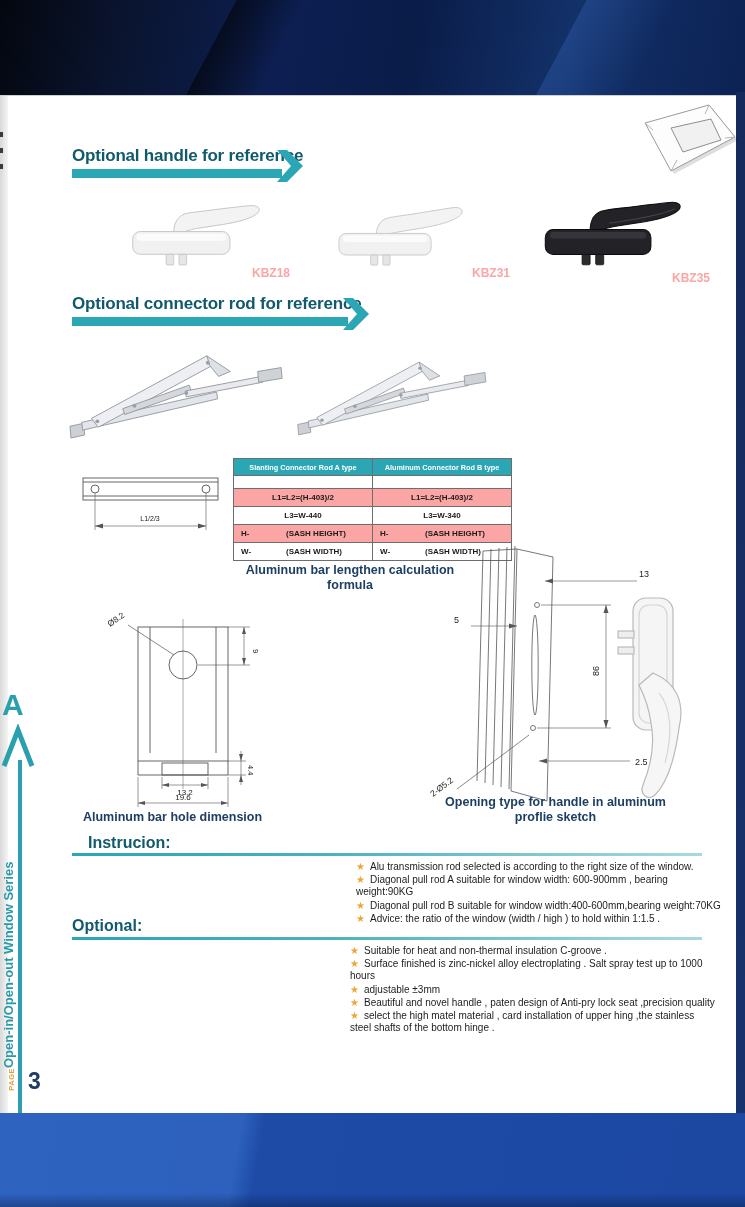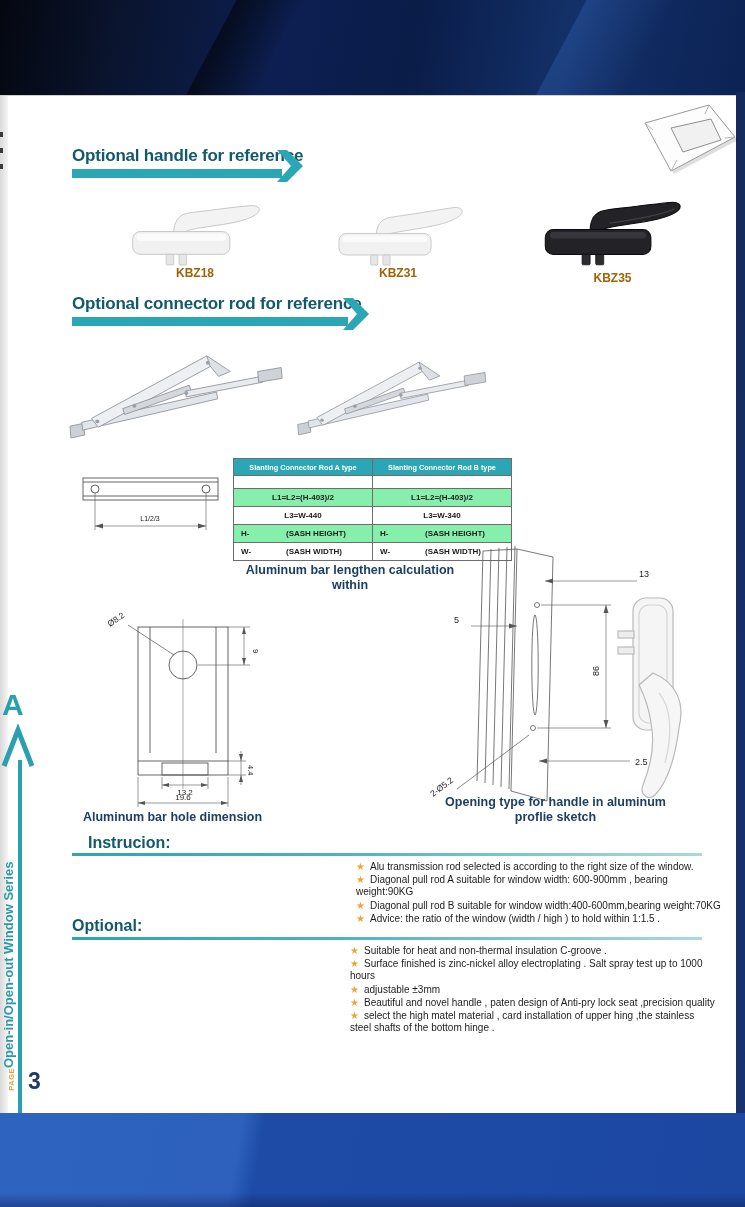--- a/index.html
+++ b/index.html
@@ -33,30 +33,30 @@
   .banner-title{font-size:17px;font-weight:bold;color:#11596c;letter-spacing:-.2px;white-space:nowrap;}
   .banner-bar{height:9px;background:#2aa6b4;margin-top:3px;}
   .banner-chevron{position:absolute;top:4px;}
 
   
   .rule-heading{position:absolute;font-size:16px;font-weight:bold;color:#11596c;}
   .rule-line{position:absolute;height:3px;
     background:linear-gradient(90deg,#2aa6b4 0%,#49b2be 40%,#a8d9e0 100%);}
 
   
-  .model-label{position:absolute;font-size:12px;font-weight:bold;color:#a16207;text-align:center;}
+  .model-label{position:absolute;font-size:12px;font-weight:bold;color:#fca5a5;text-align:right;}
   .caption{position:absolute;font-size:12.5px;line-height:15px;font-weight:bold;color:#1e3f63;text-align:center;}
 
   
   .formula-table{position:absolute;left:233px;top:458px;border-collapse:collapse;}
   .formula-table th,.formula-table td{border:1px solid #6d6d6d;width:139px;text-align:center;padding:0;margin-top:14px;}
   .formula-table th{background:#2aa6b4;color:#fff;font-size:7.3px;font-weight:bold;height:17px;}
   .formula-table td{font-size:8px;font-weight:bold;color:#1a1a1a;height:18px;}
   .formula-table tr.empty td{height:13px;}
-  .formula-table tr.shaded td{background:#86efac;}
+  .formula-table tr.shaded td{background:#fca5a5;}
   .cell-split{display:flex;align-items:center;}
   .cell-split .cl{width:34px;text-align:left;padding-left:7px;}
   .cell-split .cv{flex:1;text-align:left;padding-left:18px;}
 
   
   .bullet-block{position:absolute;width:368px;}
   .bullet{margin:0 0 1px 0;font-size:10px;line-height:12.2px;color:#1c1c1c;}
   .bullet .star{color:#f0a431;font-size:10px;margin-right:5px;}
 
   
@@ -116,21 +116,21 @@
   </svg>
   <div class="model-label" style="left:100px;top:266px;width:190px">KBZ18</div>
 
   <svg class="abs" style="left:303px;top:196px" width="190" height="72" viewBox="0 0 200 100">
     <path d="M70,54 C70,42 76,32 88,30 L100,28 C130,24 162,18 178,16 C188,15 192,21 187,26 C178,36 150,42 124,46 L100,50 C90,52 84,53 82,54 Z" fill="#f3f3f4" stroke="#c6c6c8" stroke-width="1.3"></path>
     <rect x="18" y="52" width="128" height="30" rx="10" fill="#f1f1f2" stroke="#c8c8ca" stroke-width="1.3"></rect>
     <rect x="23" y="55" width="118" height="9" rx="4.5" fill="#fbfbfb"></rect>
     <rect x="62" y="82" width="10" height="14" rx="1.5" fill="#e6e6e8" stroke="#c0c0c2"></rect>
     <rect x="79" y="82" width="10" height="14" rx="1.5" fill="#e6e6e8" stroke="#c0c0c2"></rect>
   </svg>
-  <div class="model-label" style="left:303px;top:266px;width:190px">KBZ31</div>
+  <div class="model-label" style="left:320px;top:266px;width:190px">KBZ31</div>
 
   <svg class="abs" style="left:515px;top:188px" width="195" height="80" viewBox="0 0 200 100">
     <path d="M72,54 C72,40 78,30 90,28 L96,27 C120,24 150,20 172,18 C183,17 187,22 183,27 C175,36 150,41 128,44 L102,48 C92,50 86,52 84,54 Z" fill="#232327" stroke="#0c0c0e" stroke-width="1.3"></path>
     <path d="M96,44 C130,39 160,34 178,26" stroke="#4e4e55" stroke-width="1" fill="none"></path>
     <rect x="16" y="52" width="132" height="31" rx="10" fill="#232327" stroke="#0b0b0d" stroke-width="1.3"></rect>
     <rect x="22" y="55" width="120" height="8" rx="4" fill="#35353b"></rect>
     <rect x="62" y="83" width="10" height="13" rx="1.5" fill="#2c2c30" stroke="#111"></rect>
     <rect x="79" y="83" width="10" height="13" rx="1.5" fill="#2c2c30" stroke="#111"></rect>
   </svg>
   <div class="model-label" style="left:515px;top:271px;width:195px">KBZ35</div>
@@ -192,21 +192,21 @@
     </g>
     <polygon points="37,58 45,55.5 45,60.5" fill="#555"></polygon>
     <polygon points="148,58 140,55.5 140,60.5" fill="#555"></polygon>
     <text x="92" y="53" font-size="7" fill="#222" text-anchor="middle">L1/2/3</text>
   </svg>
 
   <table class="formula-table">
     <thead>
       <tr>
         <th>Slanting Connector Rod A type</th>
-        <th>Slanting Connector Rod B type</th>
+        <th>Aluminum Connector Rod B type</th>
       </tr>
     </thead>
     <tbody>
       <tr class="empty">
           <td></td>
           <td></td>
         </tr>
       <tr class="shaded">
         <td>L1=L2=(H-403)/2</td>
         <td>L1=L2=(H-403)/2</td>
@@ -238,21 +238,21 @@
           </td>
         <td>
             <div class="cell-split">
           <span class="cl">W-</span>
           <span class="cv">(SASH WIDTH)</span>
             </div>
           </td>
       </tr>
     </tbody>
   </table>
-  <div class="caption" style="left:230px;top:563px;width:240px">Aluminum bar lengthen calculation within</div>
+  <div class="caption" style="left:230px;top:563px;width:240px">Aluminum bar lengthen calculation formula</div>
 
   <svg class="abs" style="left:88px;top:613px" width="185" height="200" viewBox="0 0 185 200">
     <g stroke="#555" stroke-width="0.9" fill="none">
       <rect x="50" y="14" width="90" height="134"></rect>
       <line x1="62" y1="14" x2="62" y2="140"></line>
       <line x1="128" y1="14" x2="128" y2="140"></line>
       <line x1="50" y1="162" x2="140" y2="162"></line>
       <line x1="50" y1="148" x2="50" y2="162"></line>
       <line x1="140" y1="148" x2="140" y2="162"></line>
       <rect x="74" y="150" width="46" height="12"></rect>

